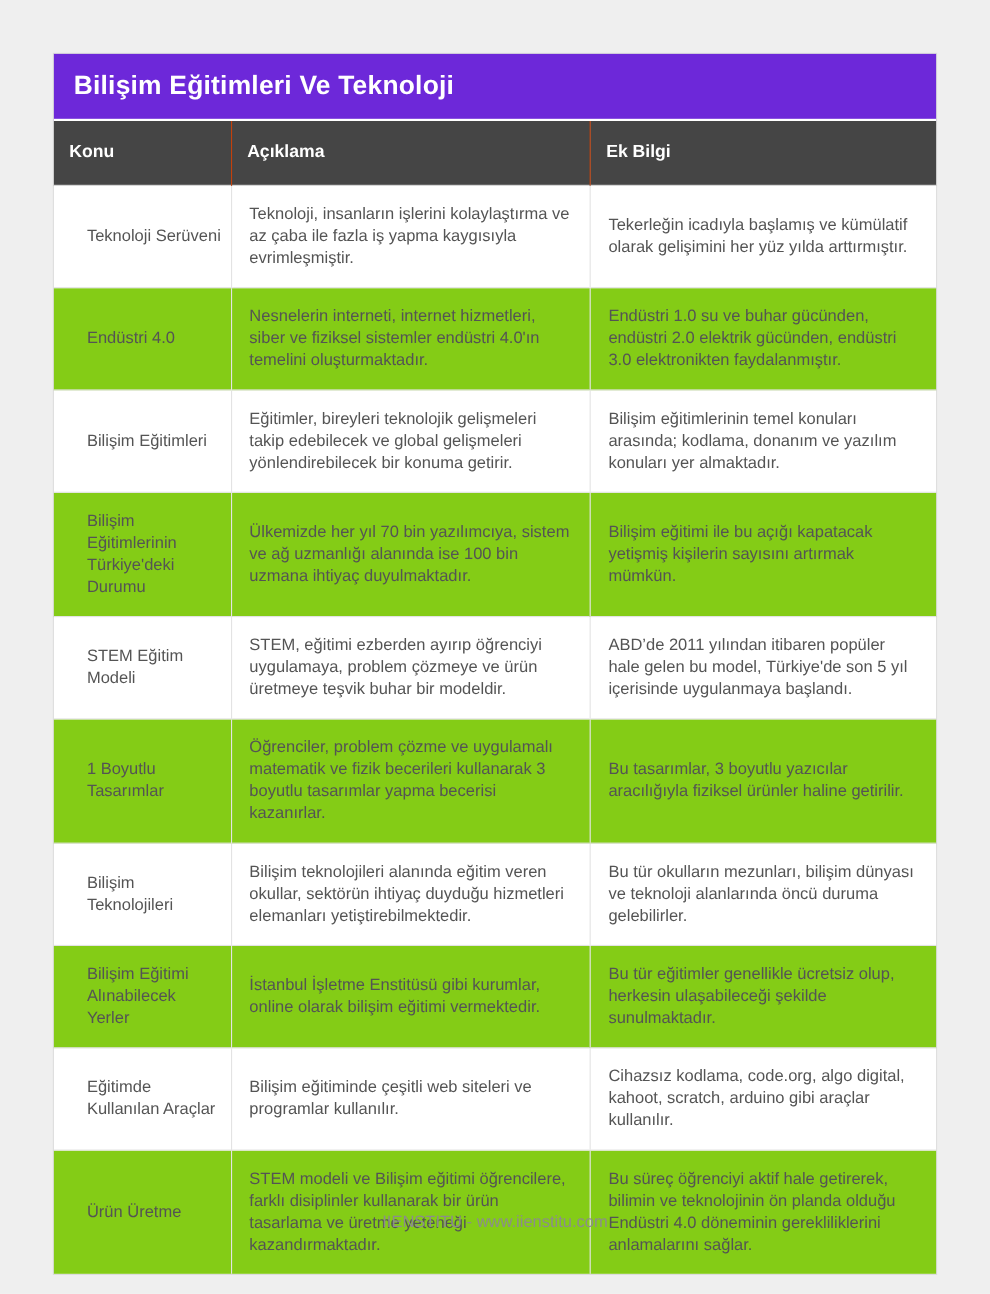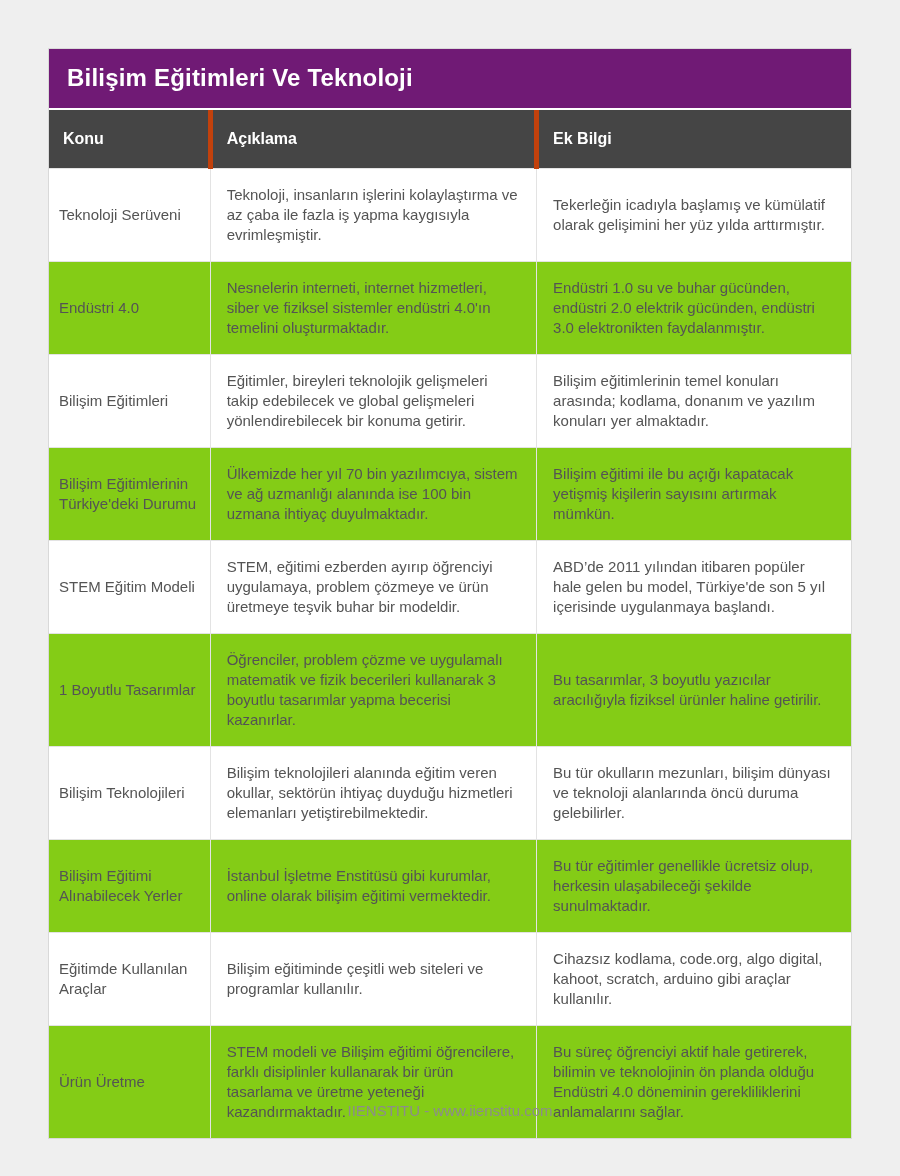--- a/index.html
+++ b/index.html
@@ -17,21 +17,21 @@
   }
   .table-card {
     position: absolute;
     left: 48px;
     top: 48px;
     width: 804px;
     border: 1px solid #d9d9d9;
     background: #ffffff;
   }
   .title-bar {
-    background: #701a75;
+    background: #6d28d9;
     color: #ffffff;
     font-size: 24px;
     font-weight: bold;
     padding: 15px 18px 16px 18px;
     border-bottom: 2px solid #ffffff;
     letter-spacing: 0.2px;
   }
   .grid {
     display: table;
     width: 100%;
@@ -42,36 +42,36 @@
   .tr.even .td { background: #84cc16; }
   .th {
     display: table-cell;
     background: #454545;
     color: #ffffff;
     font-size: 16px;
     font-weight: bold;
     padding: 20px 14px;
     vertical-align: middle;
   }
-  .th + .th { border-left: 5px solid #c2410c; }
+  .th + .th { border-left: 1px solid #c2410c; }
   .col-konu    { width: 20.1%; }
   .col-aciklama{ width: 40.7%; }
   .col-ekbilgi { width: 39.2%; }
   .td {
     display: table-cell;
     vertical-align: middle;
     font-size: 15px;
     line-height: 20px;
     color: #545454;
     padding: 16px 16px;
     background: #ffffff;
     border-top: 1px solid #e3e3e3;
   }
   .td + .td { border-left: 1px solid #e3e3e3; }
-  .td.cell-konu { padding-left: 10px; padding-right: 8px; }
+  .td.cell-konu { padding-left: 30px; padding-right: 8px; }
   .footer {
     position: absolute;
     left: 0;
     top: 1102px;
     width: 900px;
     text-align: center;
     font-size: 15px;
     color: #8c8c8c;
   }
 </style>

